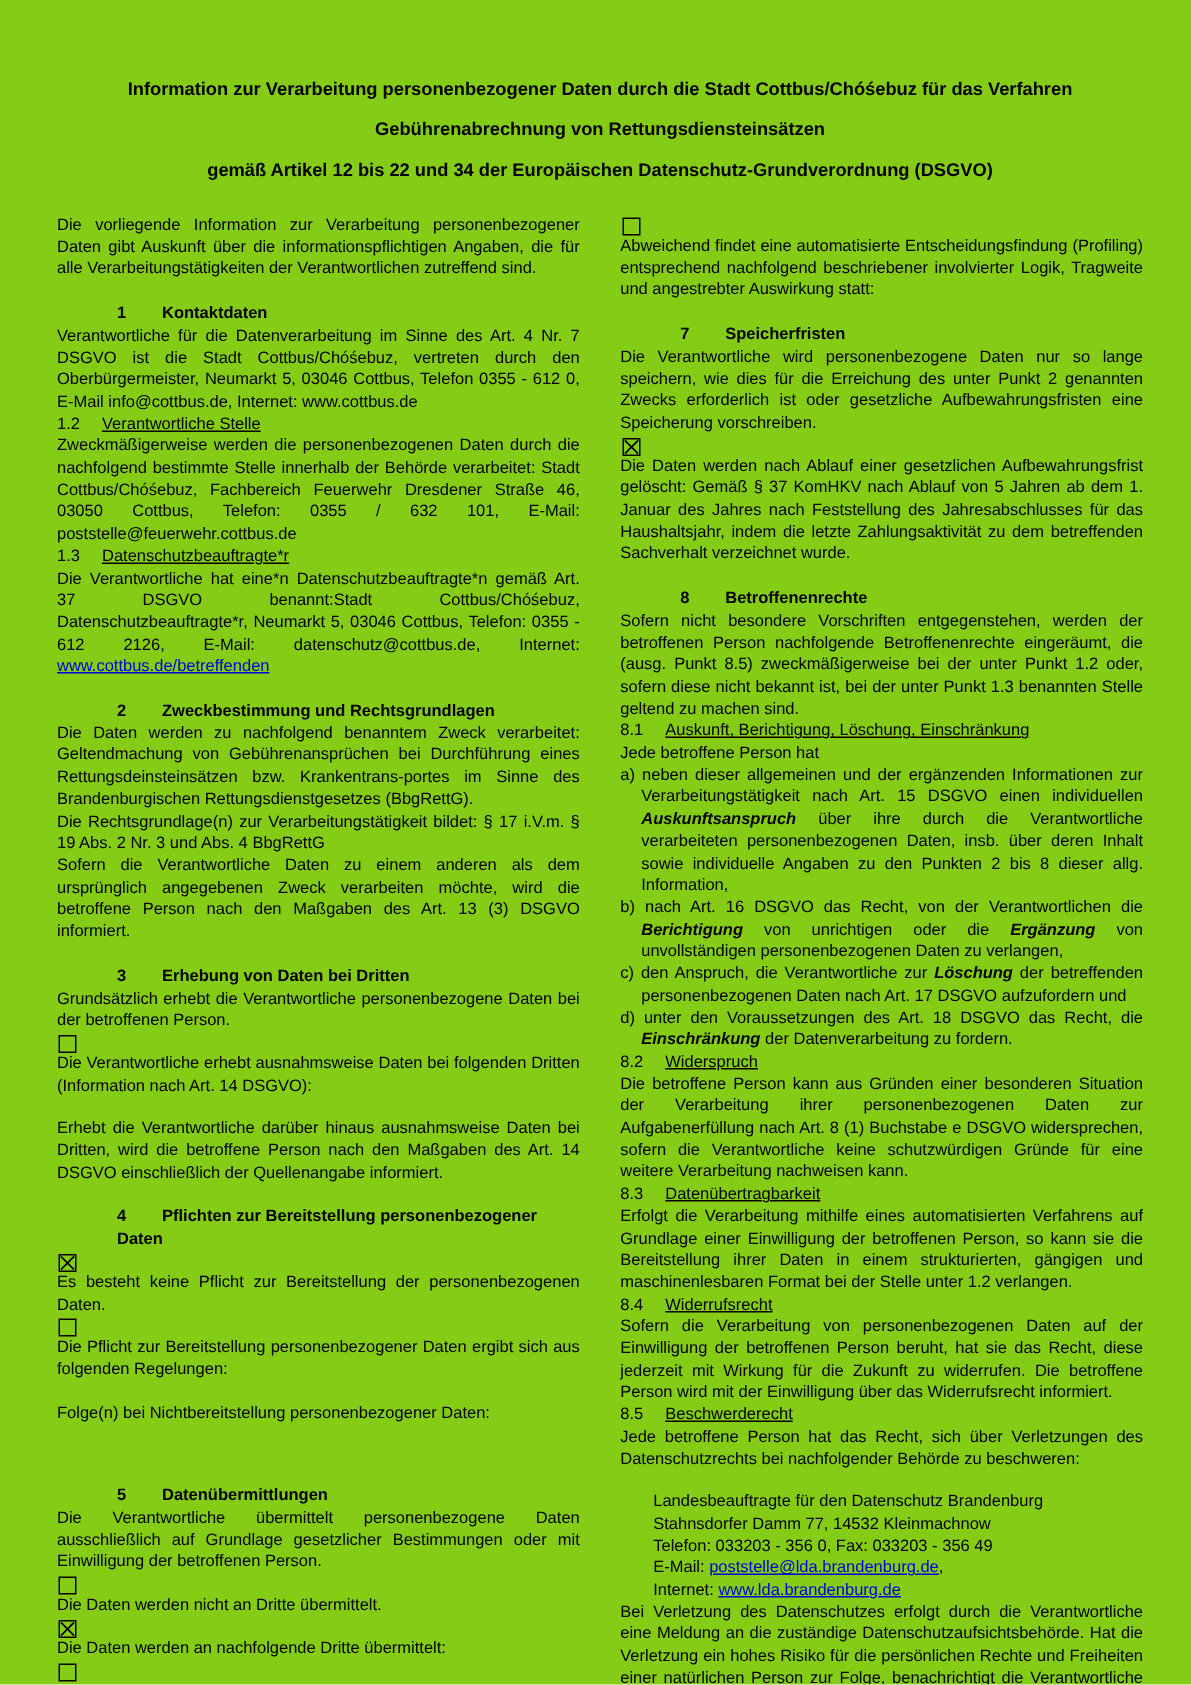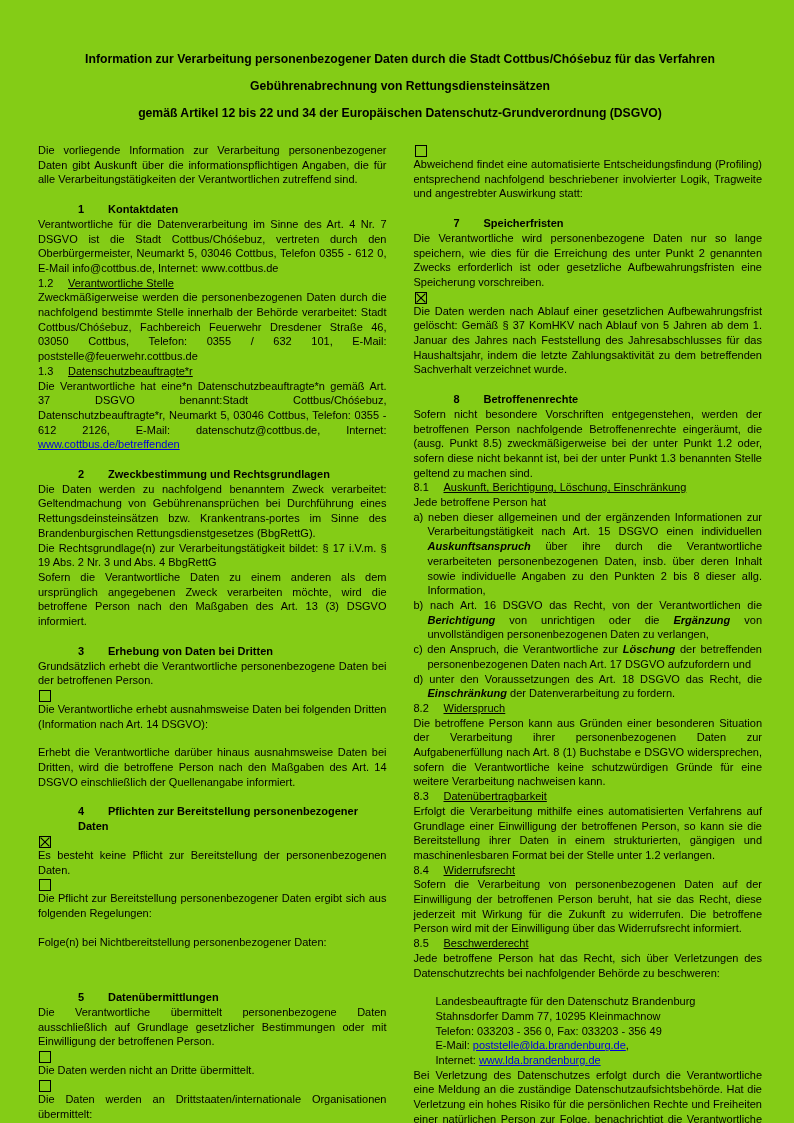--- a/index.html
+++ b/index.html
@@ -72,20 +72,28 @@
         <div class="spacer" style="height: 14px;"></div>
         <p class="para">Folge(n) bei Nichtbereitstellung personenbezogener Daten:</p>
         <div class="spacer" style="height: 26px;"></div>
         <div class="sec-h"><span class="num">5</span><span>Datenübermittlungen</span></div>
         <p class="para">Die Verantwortliche übermittelt personenbezogene Daten ausschließlich auf Grundlage gesetzlicher Bestimmungen oder mit Einwilligung der betroffenen Person.</p>
         <div class="cb-row">
           <span class="cbx" role="checkbox" aria-checked="false"></span>
           <div class="cbtext">Die Daten werden nicht an Dritte übermittelt.</div>
         </div>
         <div class="cb-row">
+          <span class="cbx" role="checkbox" aria-checked="true">
+            <svg viewBox="0 0 10 10" preserveAspectRatio="none">
+              <path d="M0.6 0.6 L9.4 9.4 M9.4 0.6 L0.6 9.4" stroke="#000" stroke-width="1.15" fill="none"></path>
+            </svg>
+          </span>
+          <div class="cbtext">Die Daten werden an nachfolgende Dritte übermittelt:</div>
+        </div>
+        <div class="cb-row">
           <span class="cbx" role="checkbox" aria-checked="false"></span>
           <div class="cbtext">Die Daten werden an Drittstaaten/internationale Organisationen übermittelt:</div>
         </div>
         <div class="spacer" style="height: 14px;"></div>
         <p class="para hang">Rechtsgrundlage(n) für die Übermittlung bildet/bilden: § 19 Abs. 7 BbgRettG i.V.m. § 302 SGB V</p>
         <div class="spacer" style="height: 12px;"></div>
         <div class="sec-h"><span class="num">6</span><span>Automatisierte Entscheidungsfindung (Profiling)</span></div>
       </div>
     <div class="col" id="col-right">
         <div class="cb-row">
@@ -114,21 +122,21 @@
         <p class="para">Die betroffene Person kann aus Gründen einer besonderen Situation der Verarbeitung ihrer personenbezogenen Daten zur Aufgabenerfüllung nach Art. 8 (1) Buchstabe e DSGVO widersprechen, sofern die Verantwortliche keine schutzwürdigen Gründe für eine weitere Verarbeitung nachweisen kann.</p>
         <div class="sub-h"><span class="num">8.3</span><span class="ul">Datenübertragbarkeit</span></div>
         <p class="para">Erfolgt die Verarbeitung mithilfe eines automatisierten Verfahrens auf Grundlage einer Einwilligung der betroffenen Person, so kann sie die Bereitstellung ihrer Daten in einem strukturierten, gängigen und maschinenlesbaren Format bei der Stelle unter 1.2 verlangen.</p>
         <div class="sub-h"><span class="num">8.4</span><span class="ul">Widerrufsrecht</span></div>
         <p class="para">Sofern die Verarbeitung von personenbezogenen Daten auf der Einwilligung der betroffenen Person beruht, hat sie das Recht, diese jederzeit mit Wirkung für die Zukunft zu widerrufen. Die betroffene Person wird mit der Einwilligung über das Widerrufsrecht informiert.</p>
         <div class="sub-h"><span class="num">8.5</span><span class="ul">Beschwerderecht</span></div>
         <p class="para">Jede betroffene Person hat das Recht, sich über Verletzungen des Datenschutzrechts bei nachfolgender Behörde zu beschweren:</p>
         <div class="spacer" style="height: 14px;"></div>
         <div class="addr">
           <div>Landesbeauftragte für den Datenschutz Brandenburg</div>
-          <div>Stahnsdorfer Damm 77, 10295 Kleinmachnow</div>
+          <div>Stahnsdorfer Damm 77, 14532 Kleinmachnow</div>
           <div>Telefon: 033203 - 356 0, Fax: 033203 - 356 49</div>
           <div><span>E-Mail: </span><a class="lnk">poststelle@lda.brandenburg.de</a><span>,</span></div>
           <div><span>Internet: </span><a class="lnk">www.lda.brandenburg.de</a></div>
         </div>
         <p class="para">Bei Verletzung des Datenschutzes erfolgt durch die Verantwortliche eine Meldung an die zuständige Datenschutzaufsichtsbehörde. Hat die Verletzung ein hohes Risiko für die persönlichen Rechte und Freiheiten einer natürlichen Person zur Folge, benachrichtigt die Verantwortliche die betroffene Person darüber.</p>
       </div>
   </div>
 </div>
 
 </body></html>

